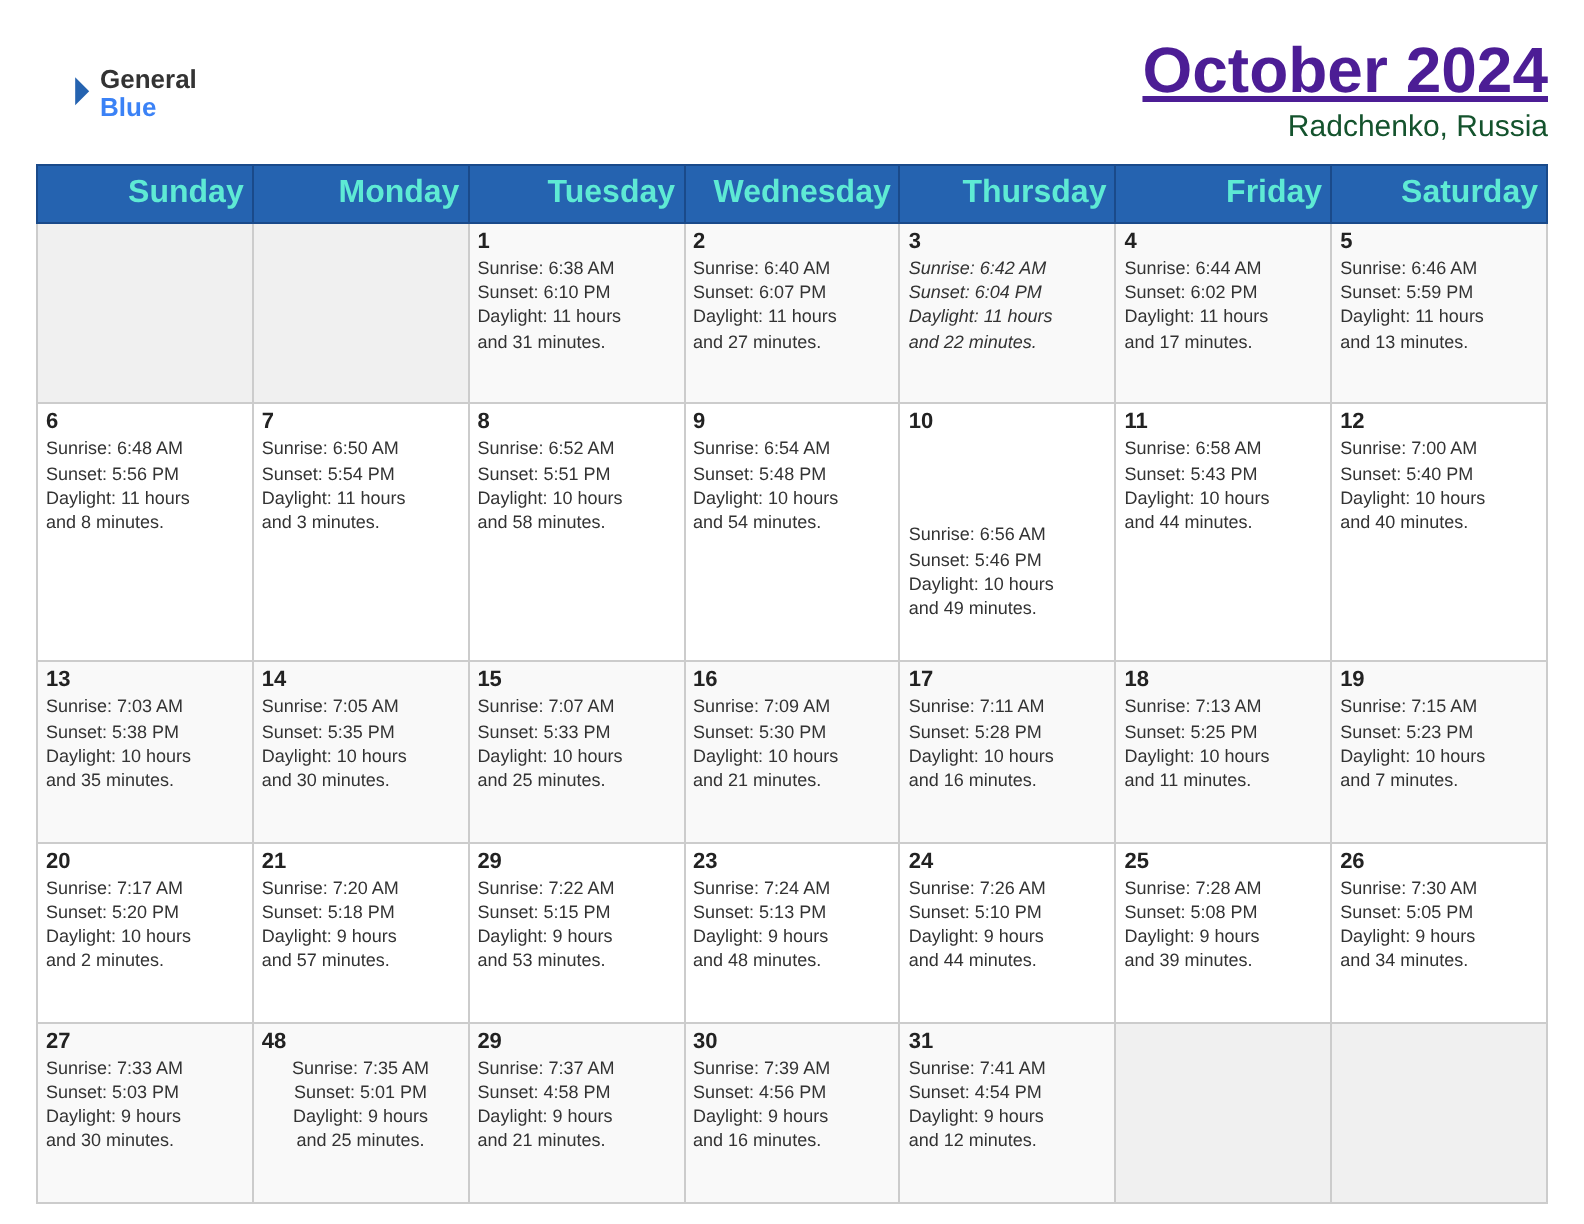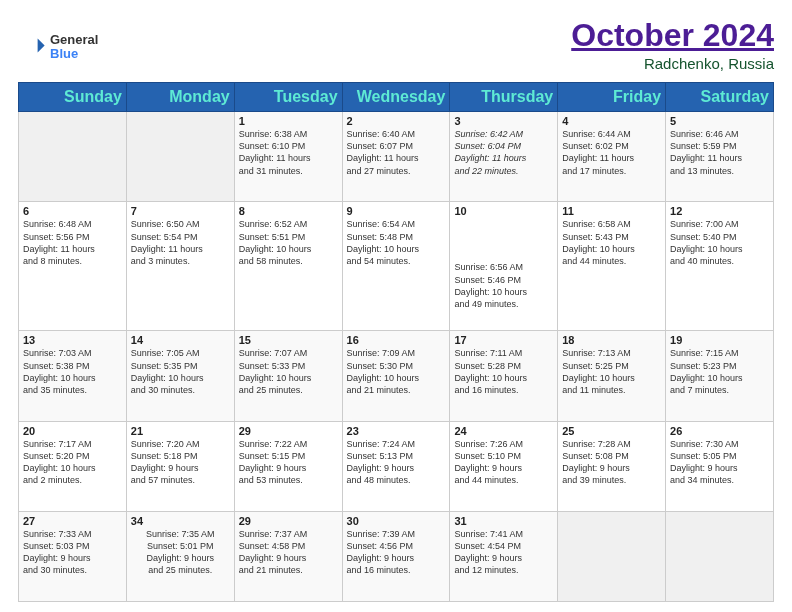--- a/index.html
+++ b/index.html
@@ -330,21 +330,21 @@
         </tr>
         <tr>
           <td>
             <span class="day-num">27</span>
             <div class="cell-info" style="white-space: pre-line;">Sunrise: 7:33 AM
 Sunset: 5:03 PM
 Daylight: 9 hours
 and 30 minutes.</div>
           </td>
           <td>
-            <span class="day-num">34</span>
+            <span class="day-num">48</span>
             <div class="cell-info" style="white-space: pre-line; text-align: center;">Sunrise: 7:35 AM
 Sunset: 5:01 PM
 Daylight: 9 hours
 and 25 minutes.</div>
           </td>
           <td>
             <span class="day-num">29</span>
             <div class="cell-info" style="white-space: pre-line;">Sunrise: 7:37 AM
 Sunset: 4:58 PM
 Daylight: 9 hours

